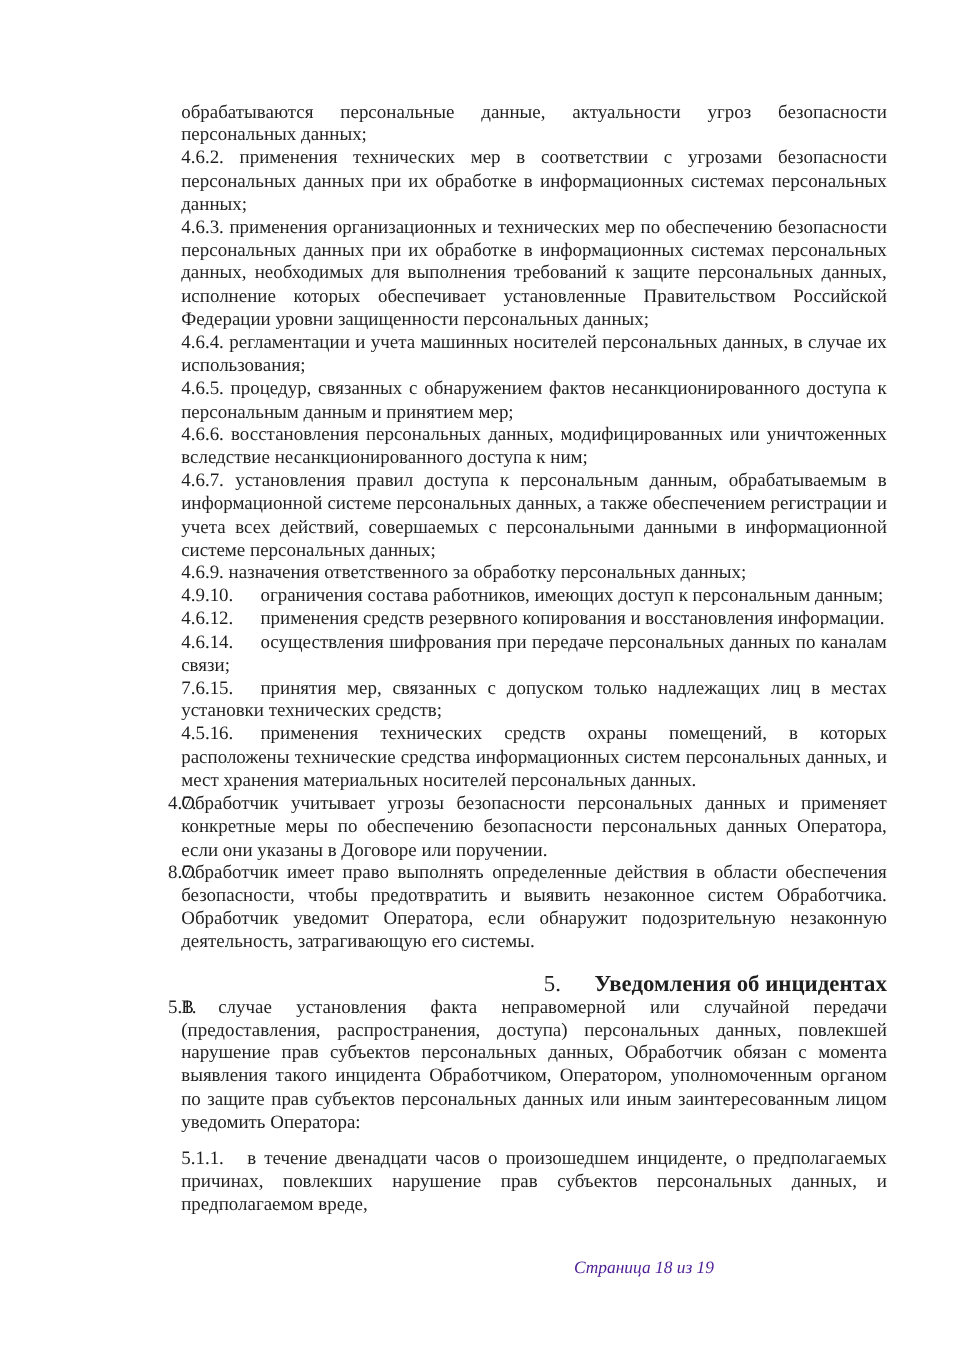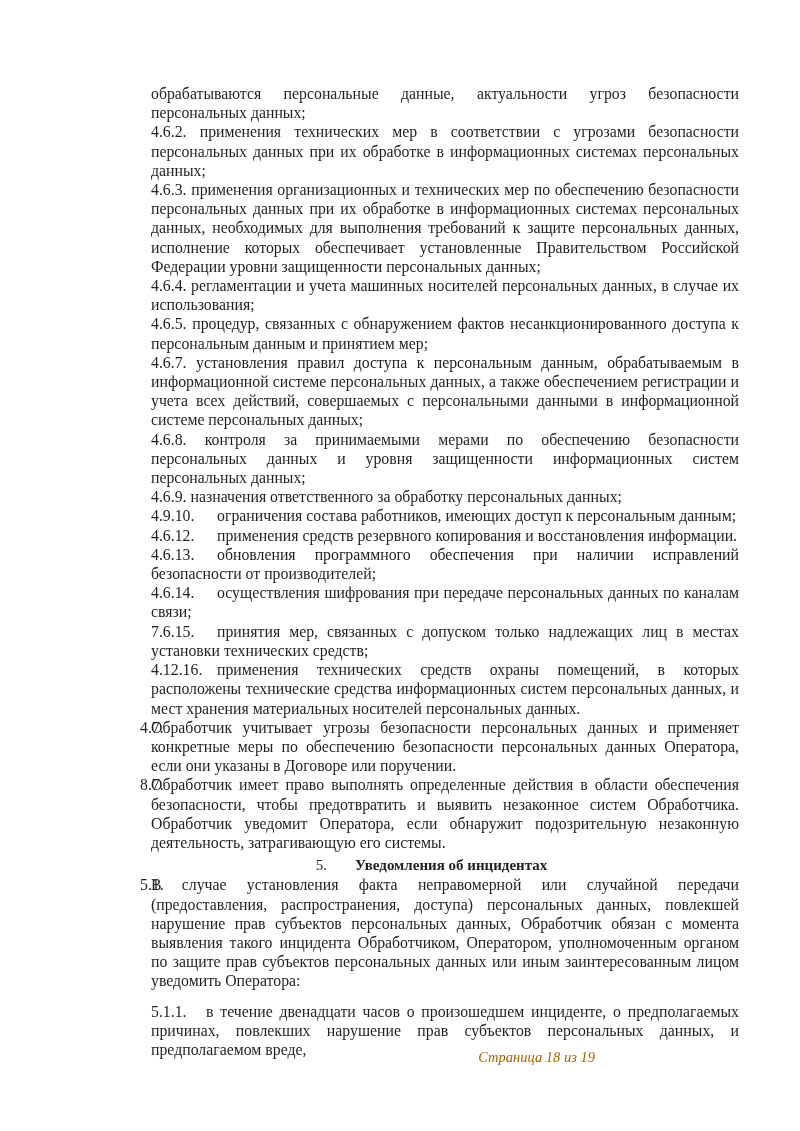--- a/index.html
+++ b/index.html
@@ -33,56 +33,55 @@
   
   .item{padding-left:27px;}
   .item .num-abs{
     position:absolute;left:16px;top:0;
     white-space:nowrap;
   }
   
   .num-tab{display:inline-block;width:66px;}
   .num-tabwide{display:inline-block;width:55px;}
   .heading{
-    margin:4px 0 0 0;
-    text-align:center;
-    font-size:15px;
+    margin:16px 0 0 0;
+    text-align:right;
+    font-size:19px;
     line-height:19.2px;
     font-weight:normal;
   }
   .heading .hnum{display:inline-block;margin-right:28px;}
   .heading .htxt{font-weight:bold;}
   .subsub{margin-top:11px;}
   .footer{
     position:absolute;
     top:1049px;right:61px;
     font-size:14.5px;
     font-style:italic;
-    color:#a16207;
+    color:#4c1d95;
   }
 </style>
 </head>
 <body>
 
 <div class="page">
   <div class="content" id="content">
       <p class="para cont"><span>обрабатываются персональные данные, актуальности угроз безопасности персональных данных;</span></p>
       <p class="para sub"><span>4.6.2.</span> <span>применения технических мер в соответствии с угрозами безопасности персональных данных при их обработке в информационных системах персональных данных;</span></p>
       <p class="para sub"><span>4.6.3.</span> <span>применения организационных и технических мер по обеспечению безопасности персональных данных при их обработке в информационных системах персональных данных, необходимых для выполнения требований к защите персональных данных, исполнение которых обеспечивает установленные Правительством Российской Федерации уровни защищенности персональных данных;</span></p>
       <p class="para sub"><span>4.6.4.</span> <span>регламентации и учета машинных носителей персональных данных, в случае их использования;</span></p>
       <p class="para sub"><span>4.6.5.</span> <span>процедур, связанных с обнаружением фактов несанкционированного доступа к персональным данным и принятием мер;</span></p>
+      <p class="para sub"><span>4.6.6.</span> <span>восстановления персональных данных, модифицированных или уничтоженных вследствие несанкционированного доступа к ним;</span></p>
       <p class="para sub"><span>4.6.7.</span> <span>установления правил доступа к персональным данным, обрабатываемым в информационной системе персональных данных, а также обеспечением регистрации и учета всех действий, совершаемых с персональными данными в информационной системе персональных данных;</span></p>
-      <p class="para sub"><span>4.6.8.</span> <span>контроля за принимаемыми мерами по обеспечению безопасности персональных данных и уровня защищенности информационных систем персональных данных;</span></p>
       <p class="para sub"><span>4.6.9.</span> <span>назначения ответственного за обработку персональных данных;</span></p>
       <p class="para subtab"><span class="num-tab">4.9.10.</span><span>ограничения состава работников, имеющих доступ к персональным данным;</span></p>
       <p class="para subtab"><span class="num-tab">4.6.12.</span><span>применения средств резервного копирования и восстановления информации.</span></p>
-      <p class="para subtab"><span class="num-tab">4.6.13.</span><span>обновления программного обеспечения при наличии исправлений безопасности от производителей;</span></p>
       <p class="para subtab"><span class="num-tab">4.6.14.</span><span>осуществления шифрования при передаче персональных данных по каналам связи;</span></p>
       <p class="para subtab"><span class="num-tab">7.6.15.</span><span>принятия мер, связанных с допуском только надлежащих лиц в местах установки технических средств;</span></p>
-      <p class="para subtab"><span class="num-tab">4.12.16.</span><span>применения технических средств охраны помещений, в которых расположены технические средства информационных систем персональных данных, и мест хранения материальных носителей персональных данных.</span></p>
+      <p class="para subtab"><span class="num-tab">4.5.16.</span><span>применения технических средств охраны помещений, в которых расположены технические средства информационных систем персональных данных, и мест хранения материальных носителей персональных данных.</span></p>
       <p class="para item"><span class="num-abs">4.7.</span><span>Обработчик учитывает угрозы безопасности персональных данных и применяет конкретные меры по обеспечению безопасности персональных данных Оператора, если они указаны в Договоре или поручении.</span></p>
       <p class="para item"><span class="num-abs">8.7.</span><span>Обработчик имеет право выполнять определенные действия в области обеспечения безопасности, чтобы предотвратить и выявить незаконное систем Обработчика. Обработчик уведомит Оператора, если обнаружит подозрительную незаконную деятельность, затрагивающую его системы.</span></p>
       <h2 class="heading"><span class="hnum">5.</span><span class="htxt">Уведомления об инцидентах</span></h2>
       <p class="para item"><span class="num-abs">5.1.</span><span>В случае установления факта неправомерной или случайной передачи (предоставления, распространения, доступа) персональных данных, повлекшей нарушение прав субъектов персональных данных, Обработчик обязан с момента выявления такого инцидента Обработчиком, Оператором, уполномоченным органом по защите прав субъектов персональных данных или иным заинтересованным лицом уведомить Оператора:</span></p>
       <p class="para subsub"><span class="num-tabwide">5.1.1.</span><span>в течение двенадцати часов о произошедшем инциденте, о предполагаемых причинах, повлекших нарушение прав субъектов персональных данных, и предполагаемом вреде,</span></p>
     </div>
   <div class="footer">Страница 18 из 19</div>
 </div>
 
 </body></html>

